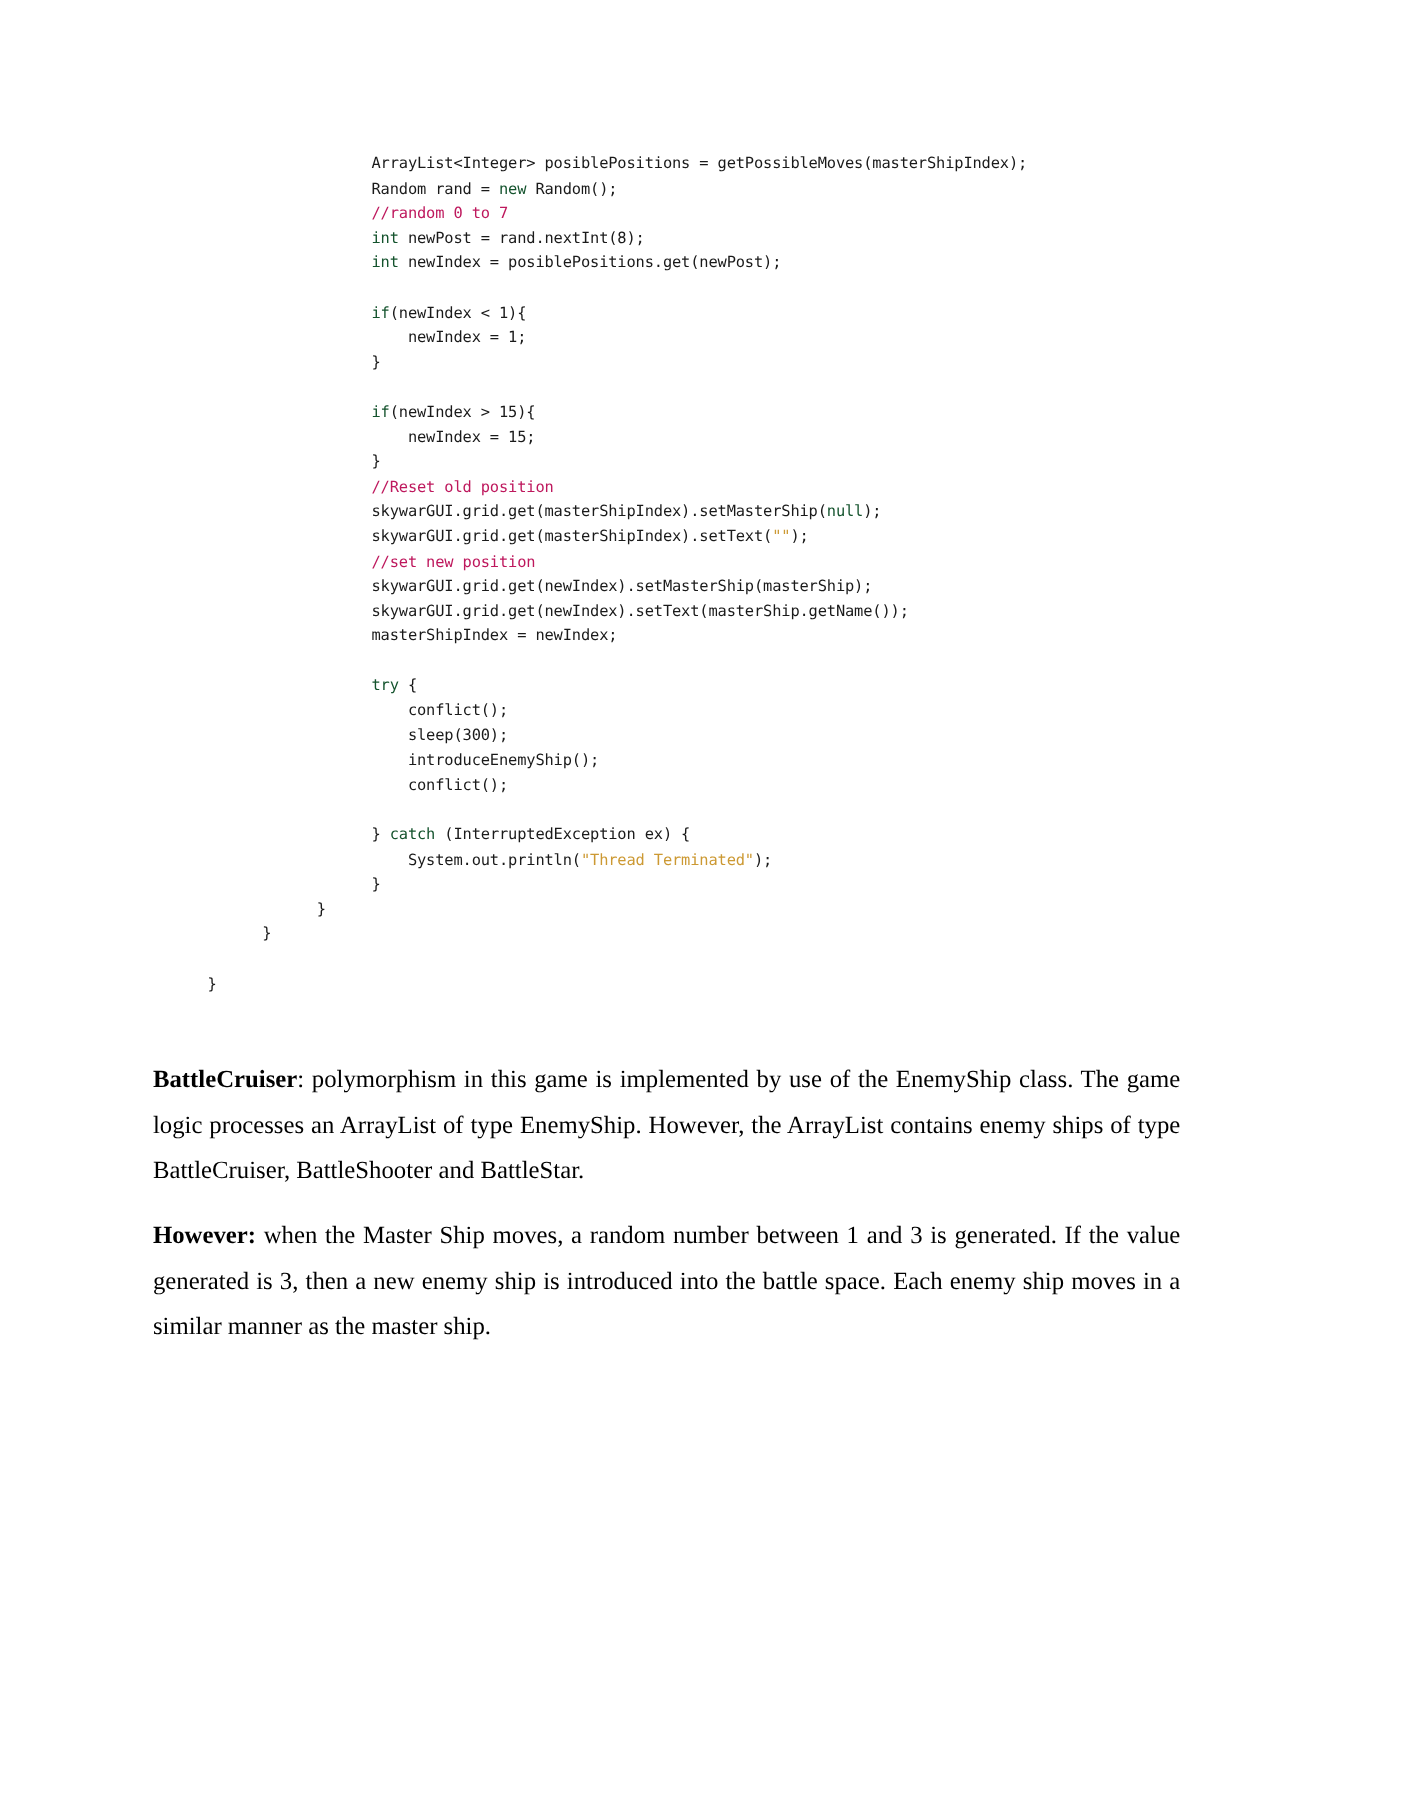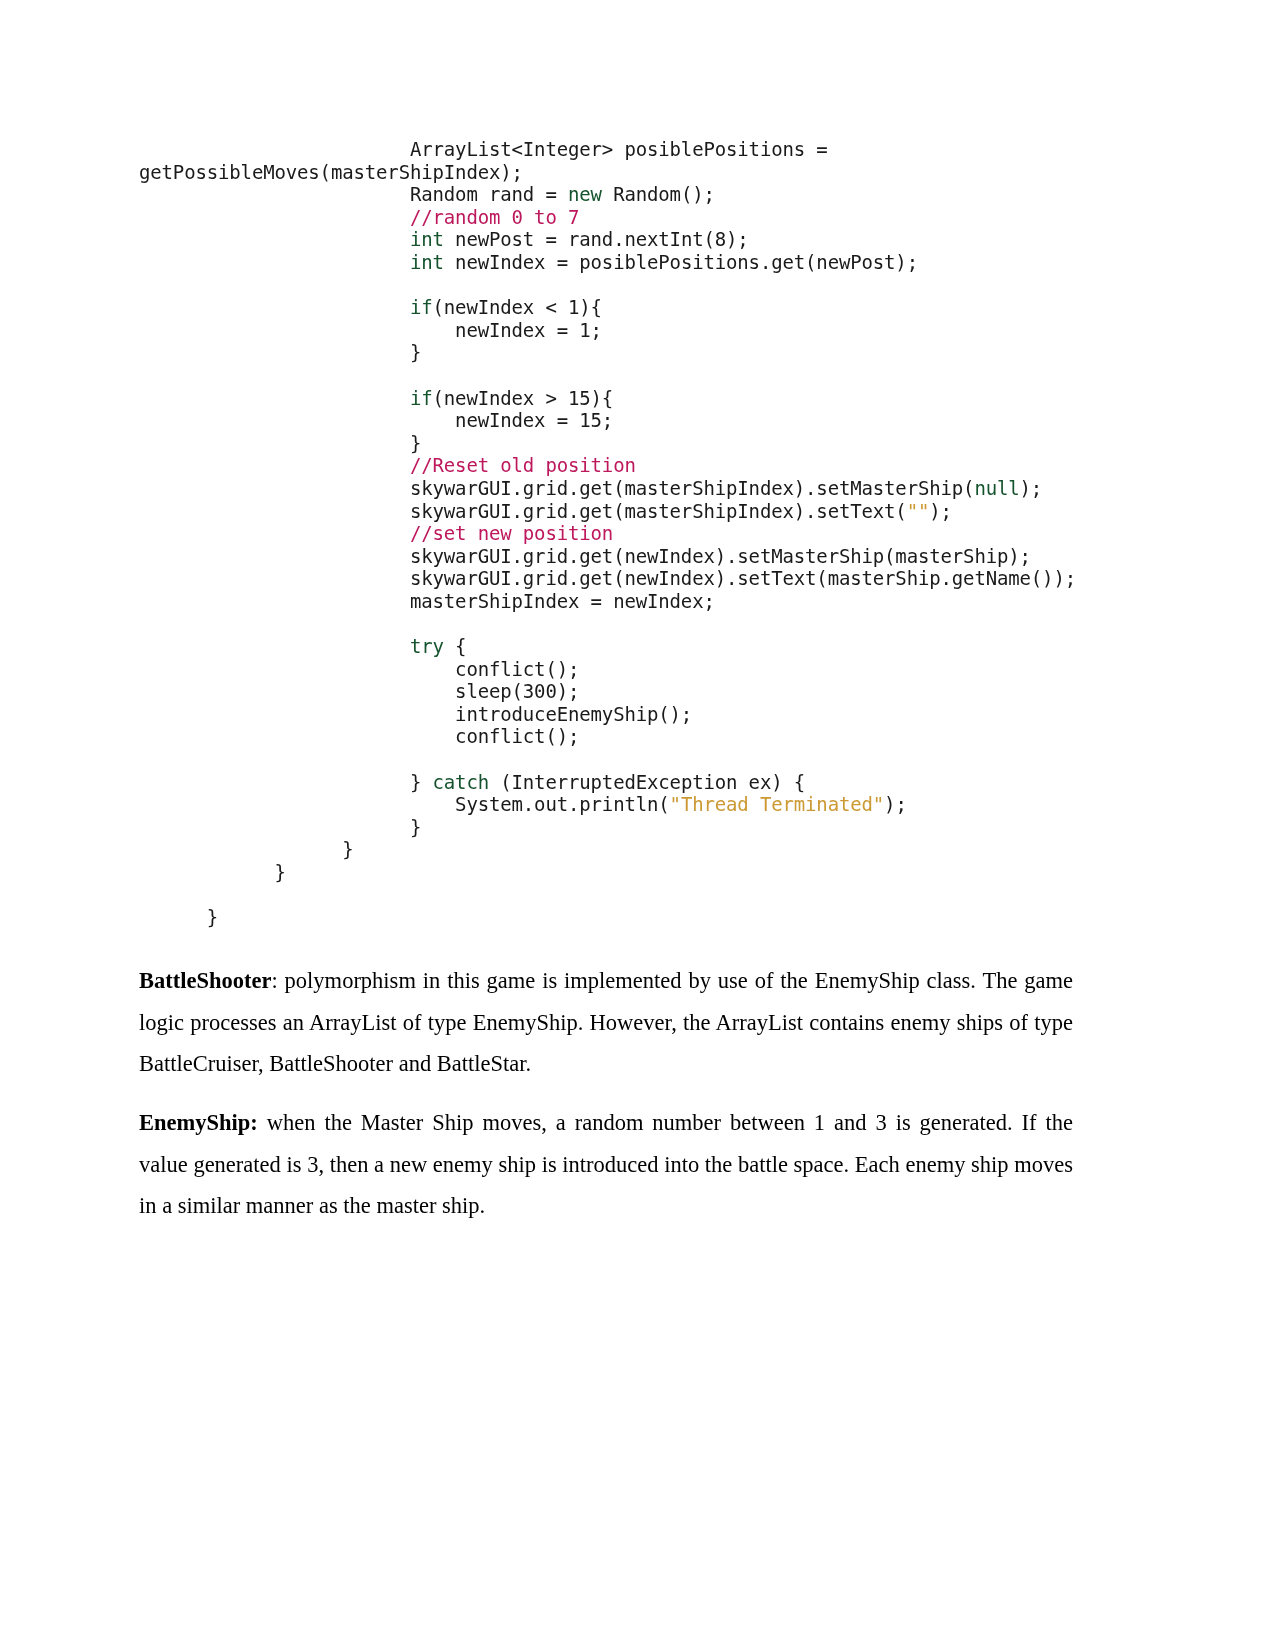--- a/index.html
+++ b/index.html
@@ -25,21 +25,21 @@
     padding: 0;
   }
 
   
   .code-block {
     position: absolute;
     left: 139px;
     top: 138px;
     width: 945px;
     font-family: "DejaVu Sans Mono", "Liberation Mono", monospace;
-    font-size: 19px;
+    font-size: 14px;
     line-height: 22.6px;
     color: #1a1a1a;
     white-space: pre-wrap;
     word-break: break-word;
     letter-spacing: -0.15px;
   }
   .code-line {
     min-height: 22.6px;
     white-space: pre-wrap;
   }
@@ -70,20 +70,20 @@
   }
 </style>
 </head>
 <body>
 
 <div class="page">
 
   <div class="code-block" id="code-block"><div class="code-line"><span>                        ArrayList&lt;Integer&gt; posiblePositions = getPossibleMoves(masterShipIndex);</span></div><div class="code-line"><span>                        Random rand = </span><span class="tok-kw">new</span><span> Random();</span></div><div class="code-line"><span class="tok-cmt">                        //random 0 to 7</span></div><div class="code-line"><span class="tok-kw">                        int</span><span> newPost = rand.nextInt(8);</span></div><div class="code-line"><span class="tok-kw">                        int</span><span> newIndex = posiblePositions.get(newPost);</span></div><div class="code-line blank">&nbsp;</div><div class="code-line"><span class="tok-kw">                        if</span><span>(newIndex &lt; 1){</span></div><div class="code-line"><span>                            newIndex = 1;</span></div><div class="code-line"><span>                        }</span></div><div class="code-line blank">&nbsp;</div><div class="code-line"><span class="tok-kw">                        if</span><span>(newIndex &gt; 15){</span></div><div class="code-line"><span>                            newIndex = 15;</span></div><div class="code-line"><span>                        }</span></div><div class="code-line"><span class="tok-cmt">                        //Reset old position</span></div><div class="code-line"><span>                        skywarGUI.grid.get(masterShipIndex).setMasterShip(</span><span class="tok-kw">null</span><span>);</span></div><div class="code-line"><span>                        skywarGUI.grid.get(masterShipIndex).setText(</span><span class="tok-str">""</span><span>);</span></div><div class="code-line"><span class="tok-cmt">                        //set new position</span></div><div class="code-line"><span>                        skywarGUI.grid.get(newIndex).setMasterShip(masterShip);</span></div><div class="code-line"><span>                        skywarGUI.grid.get(newIndex).setText(masterShip.getName());</span></div><div class="code-line"><span>                        masterShipIndex = newIndex;</span></div><div class="code-line blank">&nbsp;</div><div class="code-line"><span class="tok-kw">                        try</span><span> {</span></div><div class="code-line"><span>                            conflict();</span></div><div class="code-line"><span>                            sleep(300);</span></div><div class="code-line"><span>                            introduceEnemyShip();</span></div><div class="code-line"><span>                            conflict();</span></div><div class="code-line blank">&nbsp;</div><div class="code-line"><span>                        } </span><span class="tok-kw">catch</span><span> (InterruptedException ex) {</span></div><div class="code-line"><span>                            System.out.println(</span><span class="tok-str">"Thread Terminated"</span><span>);</span></div><div class="code-line"><span>                        }</span></div><div class="code-line"><span>                  }</span></div><div class="code-line"><span>            }</span></div><div class="code-line blank">&nbsp;</div><div class="code-line"><span>      }</span></div></div>
 
   <div class="prose" id="para-polymorphism">
-    <b>BattleShooter</b><span>: polymorphism in this game is implemented by use of the EnemyShip class. The game logic processes an ArrayList of type EnemyShip. However, the ArrayList contains enemy ships of type BattleCruiser, BattleShooter and BattleStar.</span>
+    <b>BattleCruiser</b><span>: polymorphism in this game is implemented by use of the EnemyShip class. The game logic processes an ArrayList of type EnemyShip. However, the ArrayList contains enemy ships of type BattleCruiser, BattleShooter and BattleStar.</span>
   </div>
 
   <div class="prose" id="para-conflict">
-    <b>EnemyShip:</b><span> when the Master Ship moves, a random number between 1 and 3 is generated. If the value generated is 3, then a new enemy ship is introduced into the battle space. Each enemy ship moves in a similar manner as the master ship.</span>
+    <b>However:</b><span> when the Master Ship moves, a random number between 1 and 3 is generated. If the value generated is 3, then a new enemy ship is introduced into the battle space. Each enemy ship moves in a similar manner as the master ship.</span>
   </div>
 
 </div>
 
 </body></html>

